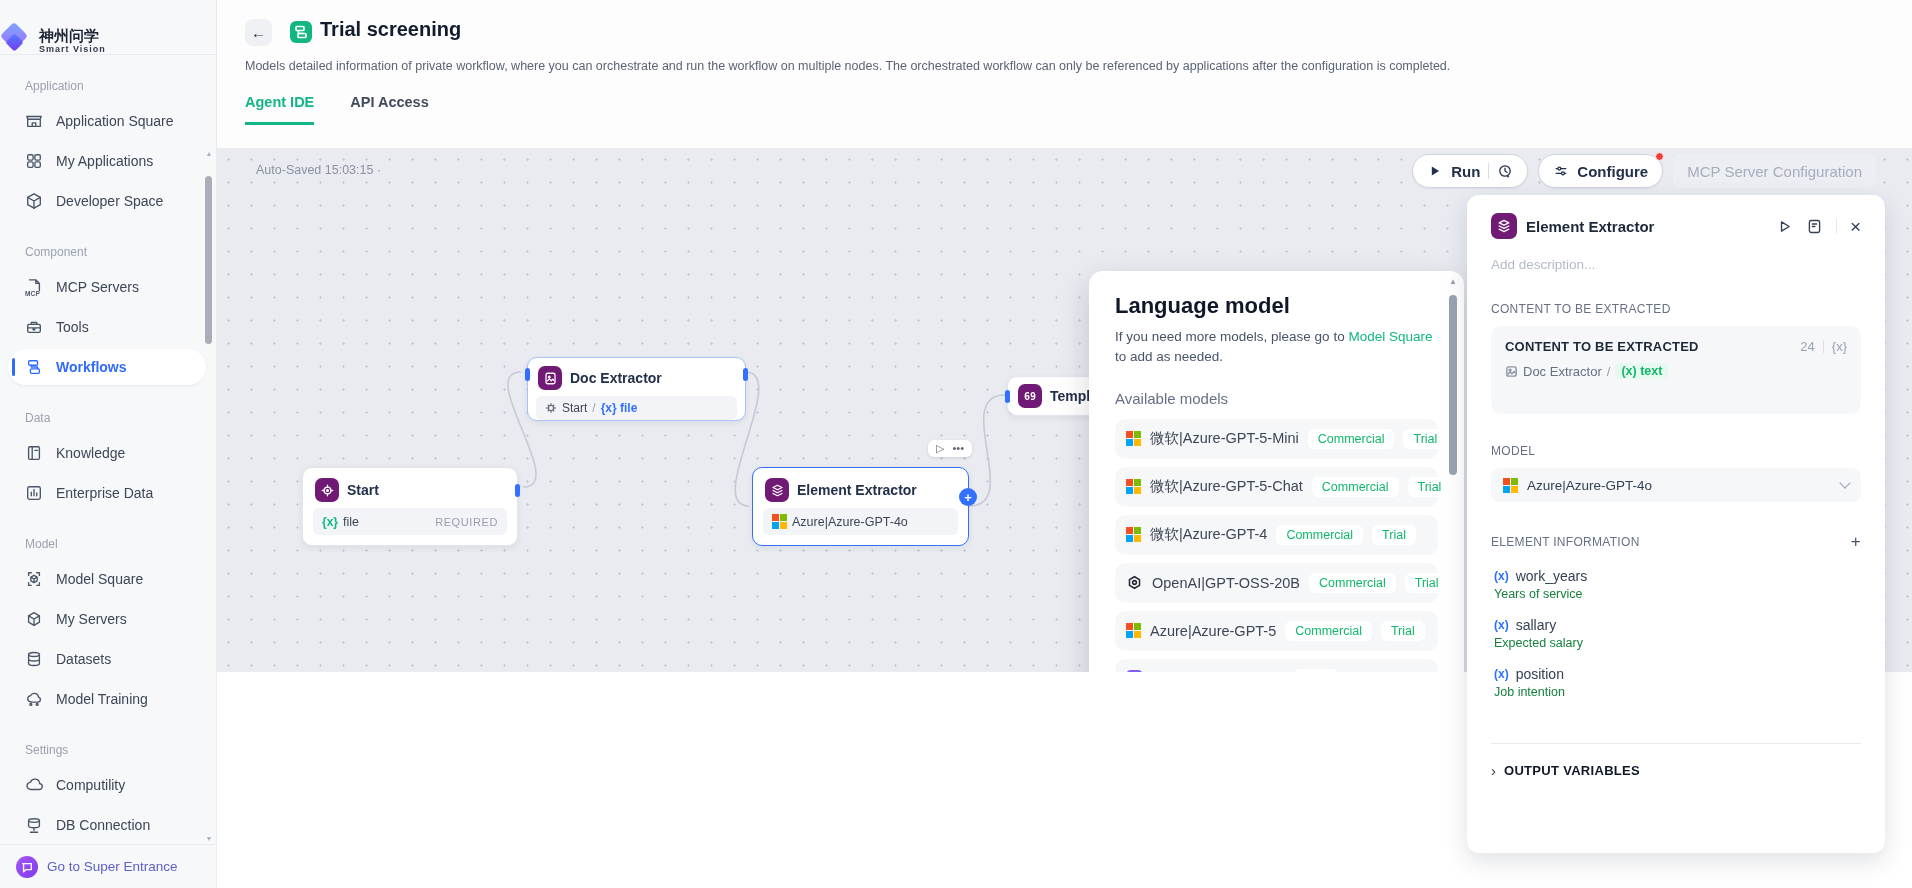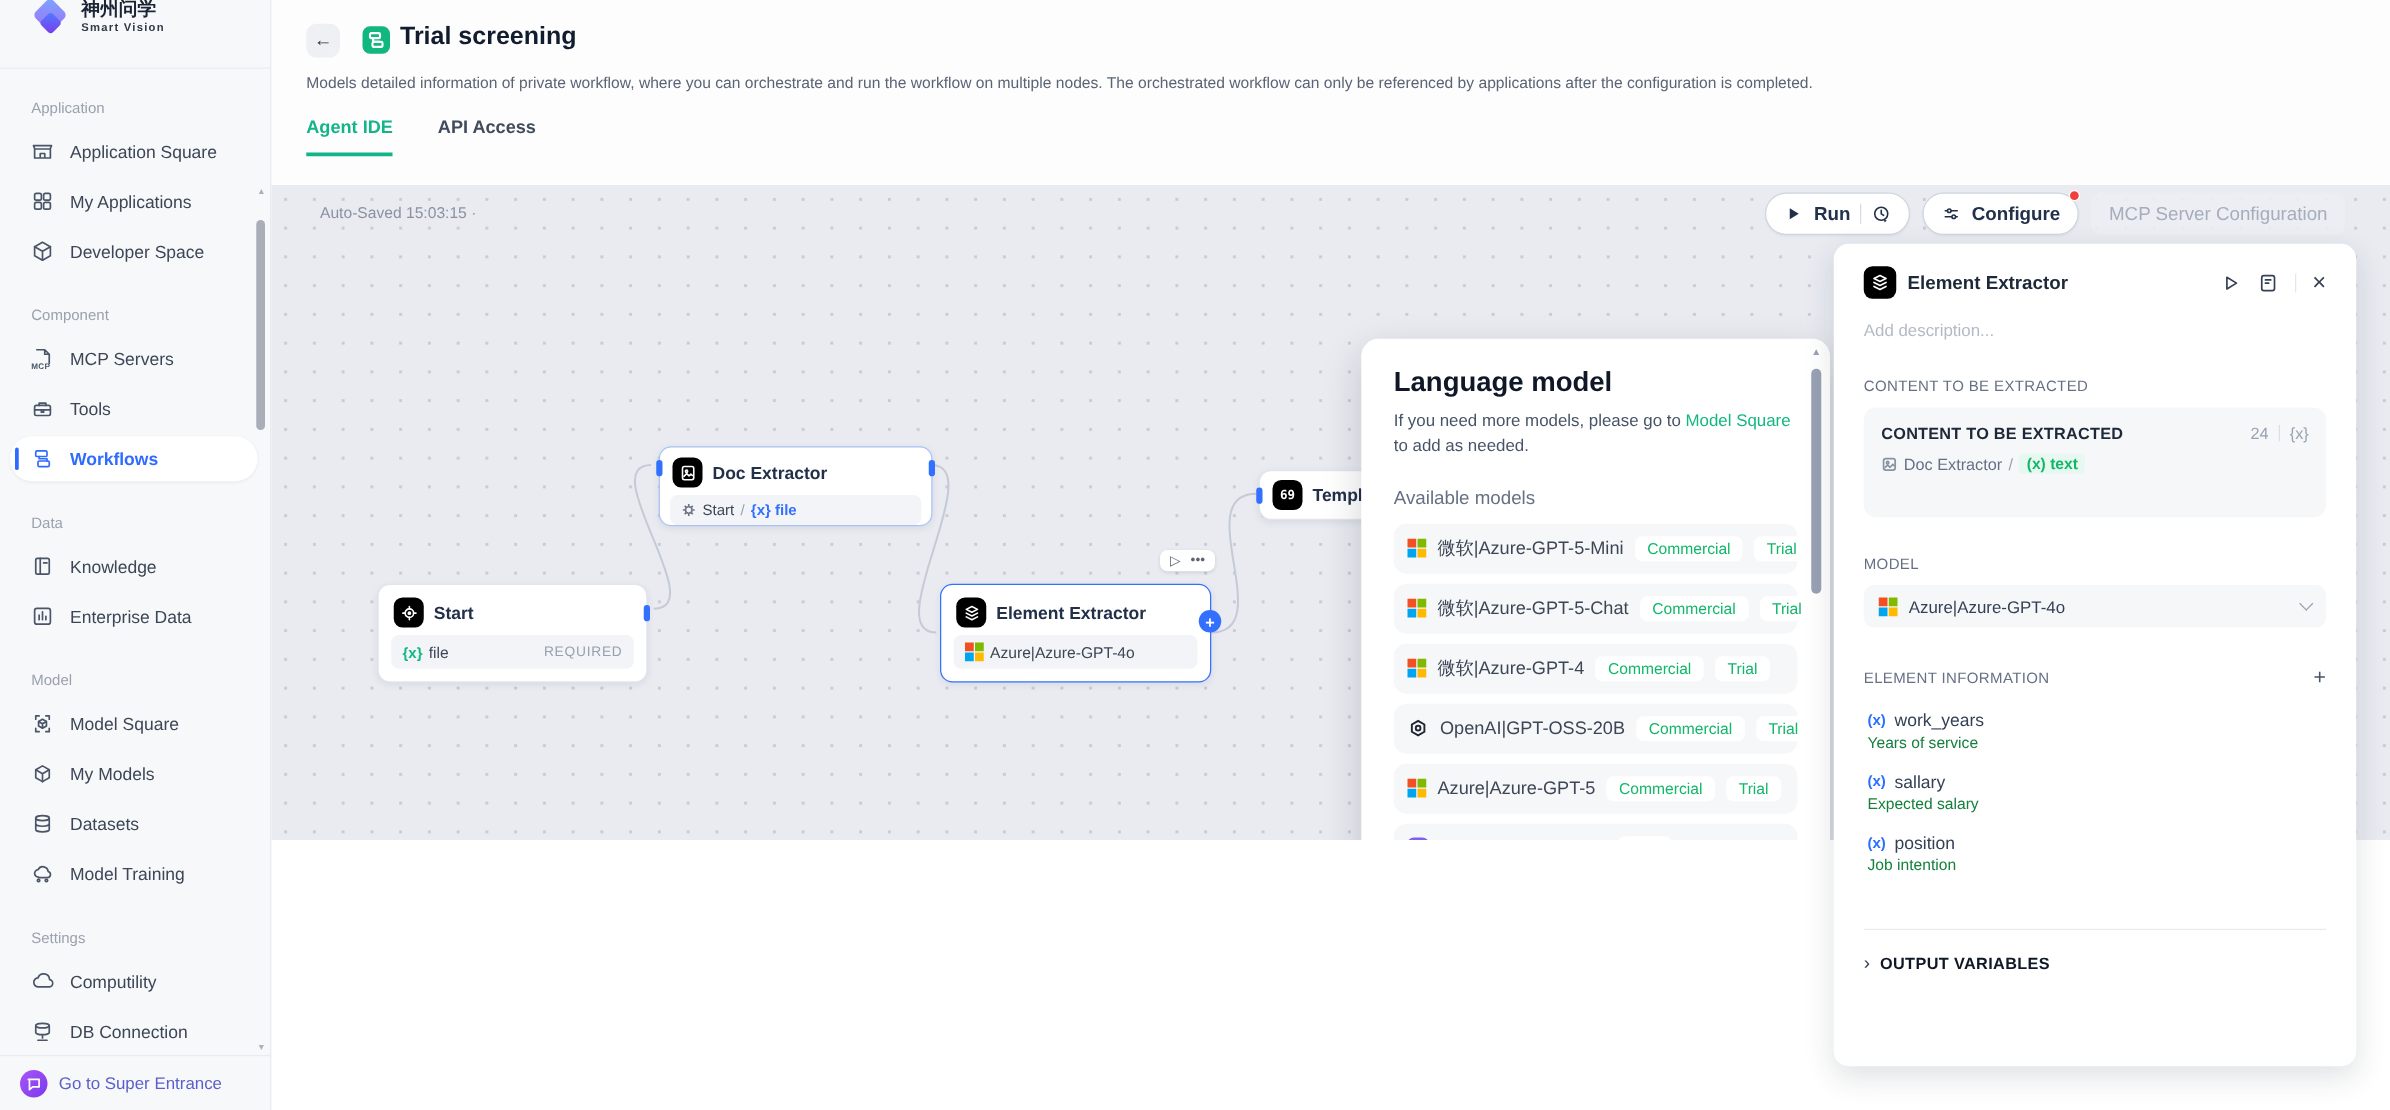--- a/index.html
+++ b/index.html
@@ -1,21 +1,21 @@
 <!DOCTYPE html>
 <html><head>
 <meta charset="utf-8">
 <style>
   * { margin:0; padding:0; box-sizing:border-box; }
   html,body { width:1912px; height:888px; overflow:hidden; font-family:"Liberation Sans","DejaVu Sans",sans-serif; background:#fff; }
   .app { position:relative; width:1912px; height:888px; }
 
   
   .sidebar { position:absolute; left:0; top:0; width:217px; height:888px; background:#f7f8fa; border-right:1px solid #e9ebf0; z-index:20; }
-  .logo { height:55px; display:flex; align-items:flex-start; gap:9px; padding-left:26px; border-bottom:1px solid #e9ebf0; }
+  .logo { height:55px; display:flex; align-items:flex-end; gap:9px; padding-left:0; border-bottom:1px solid #e9ebf0; }
   .logo-mark { width:30px; height:30px; position:relative; flex:0 0 auto; }
   .logo-mark .d1 { position:absolute; left:4px; top:2px; width:20px; height:20px; transform:rotate(45deg); background:linear-gradient(135deg,#7aa7ff,#a46bf5); border-radius:4px; }
   .logo-mark .d2 { position:absolute; left:8px; top:12px; width:13px; height:13px; transform:rotate(45deg); background:linear-gradient(135deg,#4f7dff,#7c3aed); border-radius:3px; }
   .logo-cn { font-size:15px; font-weight:700; color:#1c2535; line-height:1.1; }
   .logo-en { font-size:9px; font-weight:700; color:#30394a; letter-spacing:1px; }
   .nav { padding-top:14px; }
   .sec-label { font-size:12px; color:#9aa1af; padding:10px 0 8px 25px; }
   .sec-label.mt { margin-top:14px; }
   .nav-item { height:40px; display:flex; align-items:center; gap:13px; padding-left:25px; font-size:14px; color:#3c4656; cursor:pointer; position:relative; }
   .nav-item svg { width:18px; height:18px; stroke:#4a5568; stroke-width:1.5; fill:none; stroke-linecap:round; stroke-linejoin:round; flex:0 0 auto; }
@@ -56,21 +56,21 @@
   .btn svg { width:16px; height:16px; stroke:#22304a; stroke-width:1.6; fill:none; stroke-linecap:round; stroke-linejoin:round; }
   .btn .vd { width:1px; height:16px; background:#d8dce5; }
   .btn .dot { position:absolute; right:-2px; top:-3px; width:9px; height:9px; border-radius:50%; background:#f23d3d; border:1.5px solid #fff; }
   .btn-ghost { height:34px; border-radius:8px; background:rgba(236,239,244,.85); color:#a6adbb; font-size:15px; display:flex; align-items:center; padding:0 14px; cursor:default; }
   .edges { position:absolute; inset:0; z-index:1; }
 
   
   .node { position:absolute; background:#fff; border:1px solid #e2e5ec; border-radius:10px; box-shadow:0 2px 6px rgba(31,41,55,.08); z-index:2; cursor:pointer; }
   .node.sel { border:1.6px solid #3370ff; }
   .node-head { display:flex; align-items:center; gap:8px; padding:8px 10px 4px; }
-  .node-ic { width:24px; height:24px; border-radius:7px; background:#000000; display:flex; align-items:center; justify-content:center; flex:0 0 auto; }
+  .node-ic { width:24px; height:24px; border-radius:7px; background:#701a75; display:flex; align-items:center; justify-content:center; flex:0 0 auto; }
   .node-ic svg { width:15px; height:15px; }
   .node-ic .tglyph { color:#fff; font-size:10px; font-weight:700; font-family:"DejaVu Sans Mono",monospace; }
   .node-title { font-size:14px; font-weight:700; color:#22304a; white-space:nowrap; }
   .node-row { margin:2px 8px 8px; background:#f2f4f8; border-radius:6px; height:26px; display:flex; align-items:center; gap:5px; padding:0 9px; font-size:12.5px; color:#3d4656; }
   .vx-g { color:#10b981; font-weight:700; font-size:12px; }
   .vx-b { color:#3370ff; font-weight:600; }
   .slash { color:#98a0ae; }
   .req { margin-left:auto; font-size:11px; color:#98a0ae; letter-spacing:.6px; }
   .gear { width:12px; height:12px; stroke:#6b7483; stroke-width:1.5; fill:none; }
   .port { position:absolute; width:5px; height:13px; background:#3370ff; border-radius:3px; z-index:3; }
@@ -231,21 +231,21 @@
             <path d="M7 3H4v3M13 3h3v3M7 17H4v-3M13 17h3v-3"></path>
             <path d="M10 6l3.5 2v4L10 14l-3.5-2V8zM10 10l3.5-2M10 10L6.5 8M10 10v4"></path>
           </svg>
         <span>Model Square</span>
       </div>
       <div class="nav-item">
         <svg viewBox="0 0 20 20">
             <path d="M10 3l6 3.5v7L10 17l-6-3.5v-7z"></path>
             <path d="M10 10l6-3.5M10 10L4 6.5M10 10v7"></path>
           </svg>
-        <span>My Models</span>
+        <span>My Servers</span>
       </div>
       <div class="nav-item">
         <svg viewBox="0 0 20 20">
             <ellipse cx="10" cy="5" rx="6" ry="2.2"></ellipse>
             <path d="M4 5v10c0 1.2 2.7 2.2 6 2.2s6-1 6-2.2V5M4 10c0 1.2 2.7 2.2 6 2.2s6-1 6-2.2"></path>
           </svg>
         <span>Datasets</span>
       </div>
       <div class="nav-item">
         <svg viewBox="0 0 20 20">

